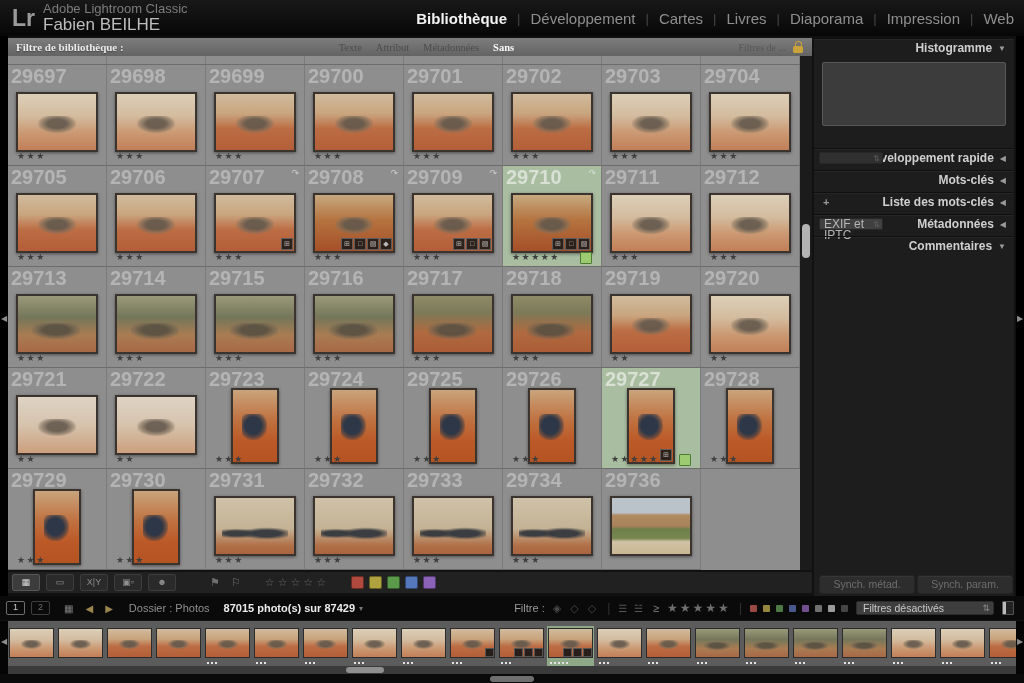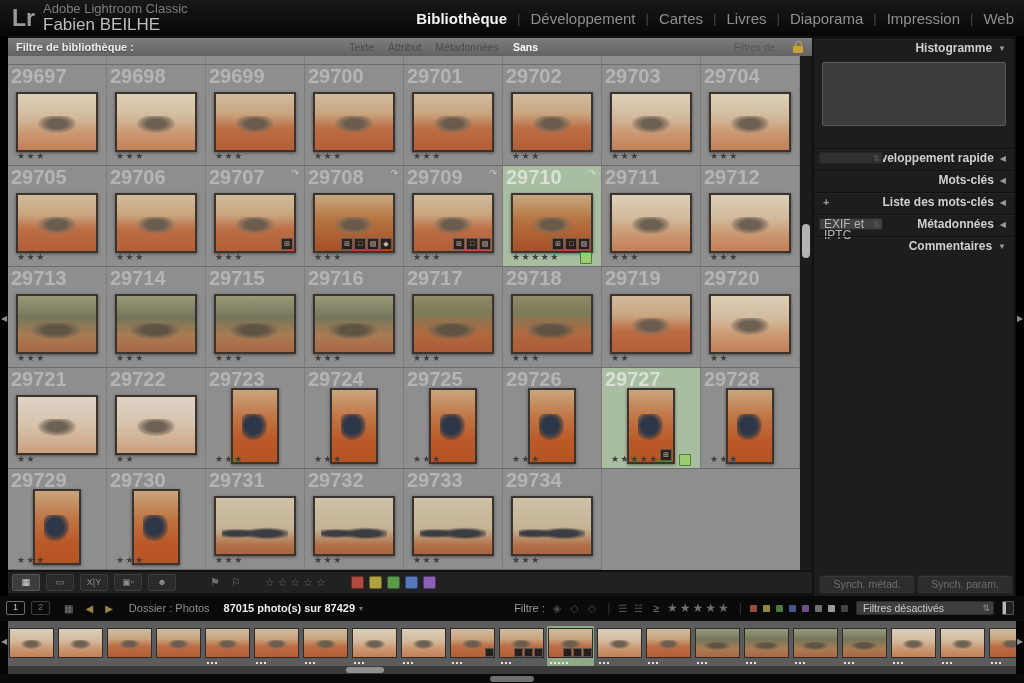--- a/index.html
+++ b/index.html
@@ -14,21 +14,21 @@
   #app-name{color:#7d7d7d;font-size:13px;}
   #user-name{color:#bdbdbd;font-size:17px;}
   #nav{margin-left:auto;display:flex;align-items:center;gap:10px;padding-right:10px;}
   .module{font-size:15px;color:#8f8f8f;cursor:default;}
   .module.active{color:#f2f2f2;font-weight:bold;}
   .mod-sep{color:#474747;font-size:13px;}
 
   
   #filterbar{position:absolute;left:8px;top:38px;width:804px;height:18px;
              background:linear-gradient(#7d7d7d,#636363);border-bottom:1px solid #3c3c3c;
-             display:flex;align-items:center;}
+             display:flex;align-items:center;font-family:Liberation Serif, serif;}
   #filter-title{color:#ececec;font-size:11px;font-weight:bold;margin-left:8px;text-shadow:0 1px 1px rgba(0,0,0,.35);}
   #filter-options{display:flex;gap:14px;margin-left:215px;}
   .fopt{font-size:10.5px;color:#4c4c4c;}
   .fopt.active{color:#fafafa;font-weight:bold;}
   #filter-preset{margin-left:auto;color:#565656;font-size:10px;}
   #lock{width:11px;height:12px;position:relative;margin:0 8px 0 7px;}
   #lock .shackle{position:absolute;left:2px;top:0;width:5px;height:5px;border:1.5px solid #caa23c;border-bottom:none;border-radius:4px 4px 0 0;}
   #lock .body{position:absolute;left:0;top:5px;width:10px;height:7px;background:#caa23c;border-radius:1.5px;}
 
   
@@ -496,20 +496,25 @@
           <div class="cell-footer">
             <span class="stars">★★★</span>
           </div>
         </div>
         <div class="cell">
           <div class="cell-num">29734</div>
           <div class="thumb landscape ph ph-birds2"></div>
           <div class="cell-footer">
             <span class="stars">★★★</span>
           </div>
+        </div>
+        <div class="cell">
+          <div class="cell-num">29736</div>
+          <div class="thumb landscape ph ph-mountain"></div>
+          <div class="cell-footer"></div>
         </div>
       </div>
   </div>
   <div id="vscroll">
       <div class="vthumb"></div>
     </div>
 
   <div id="toolbar">
     <div class="tool-box active">▦</div>
     <div class="tool-box">▭</div>

